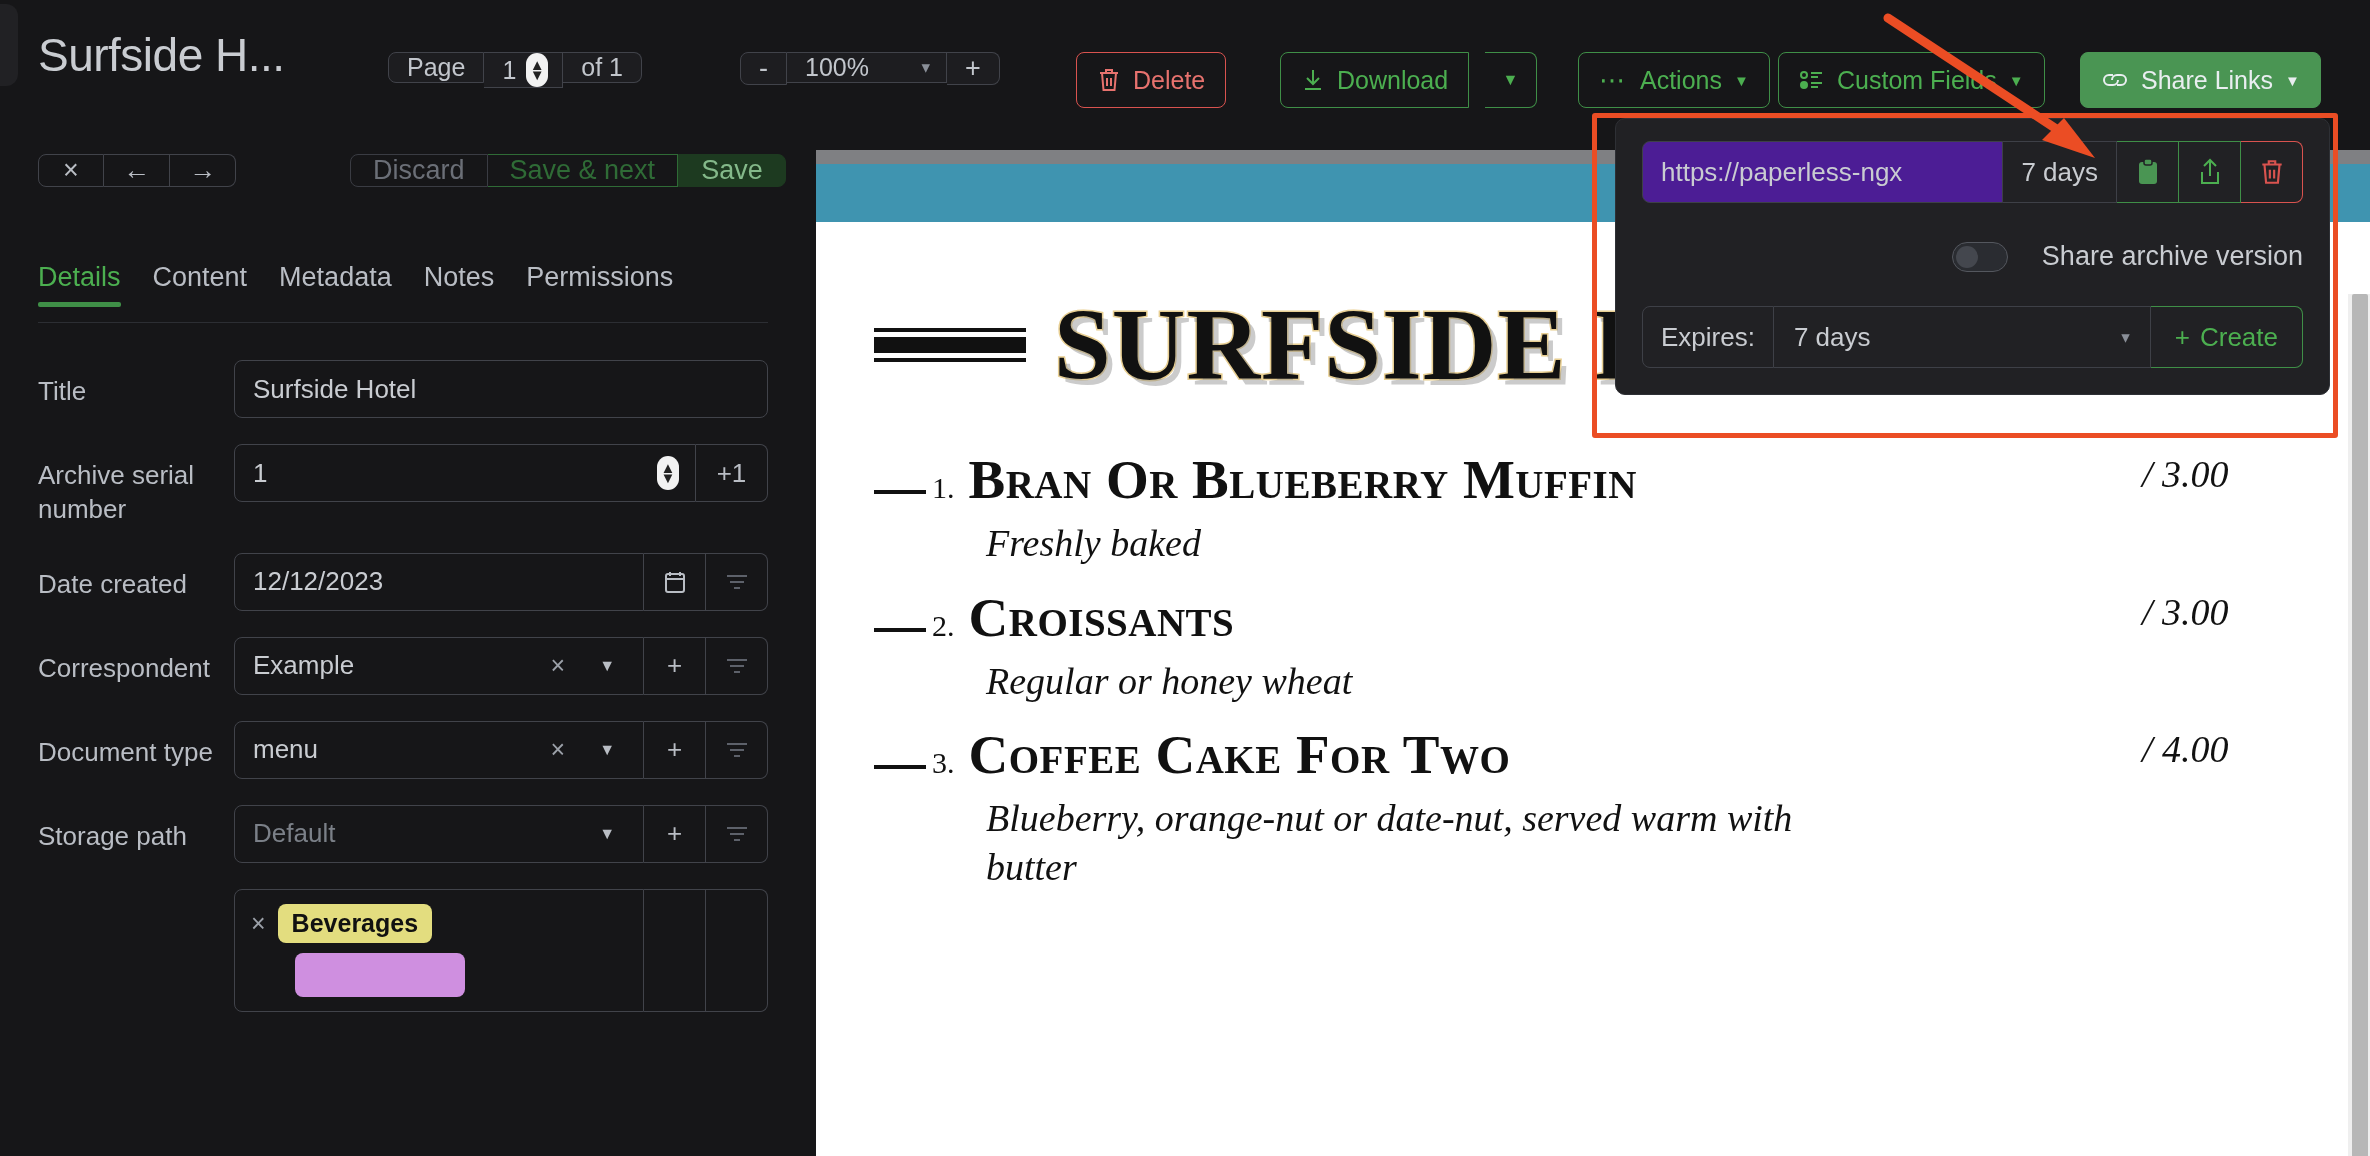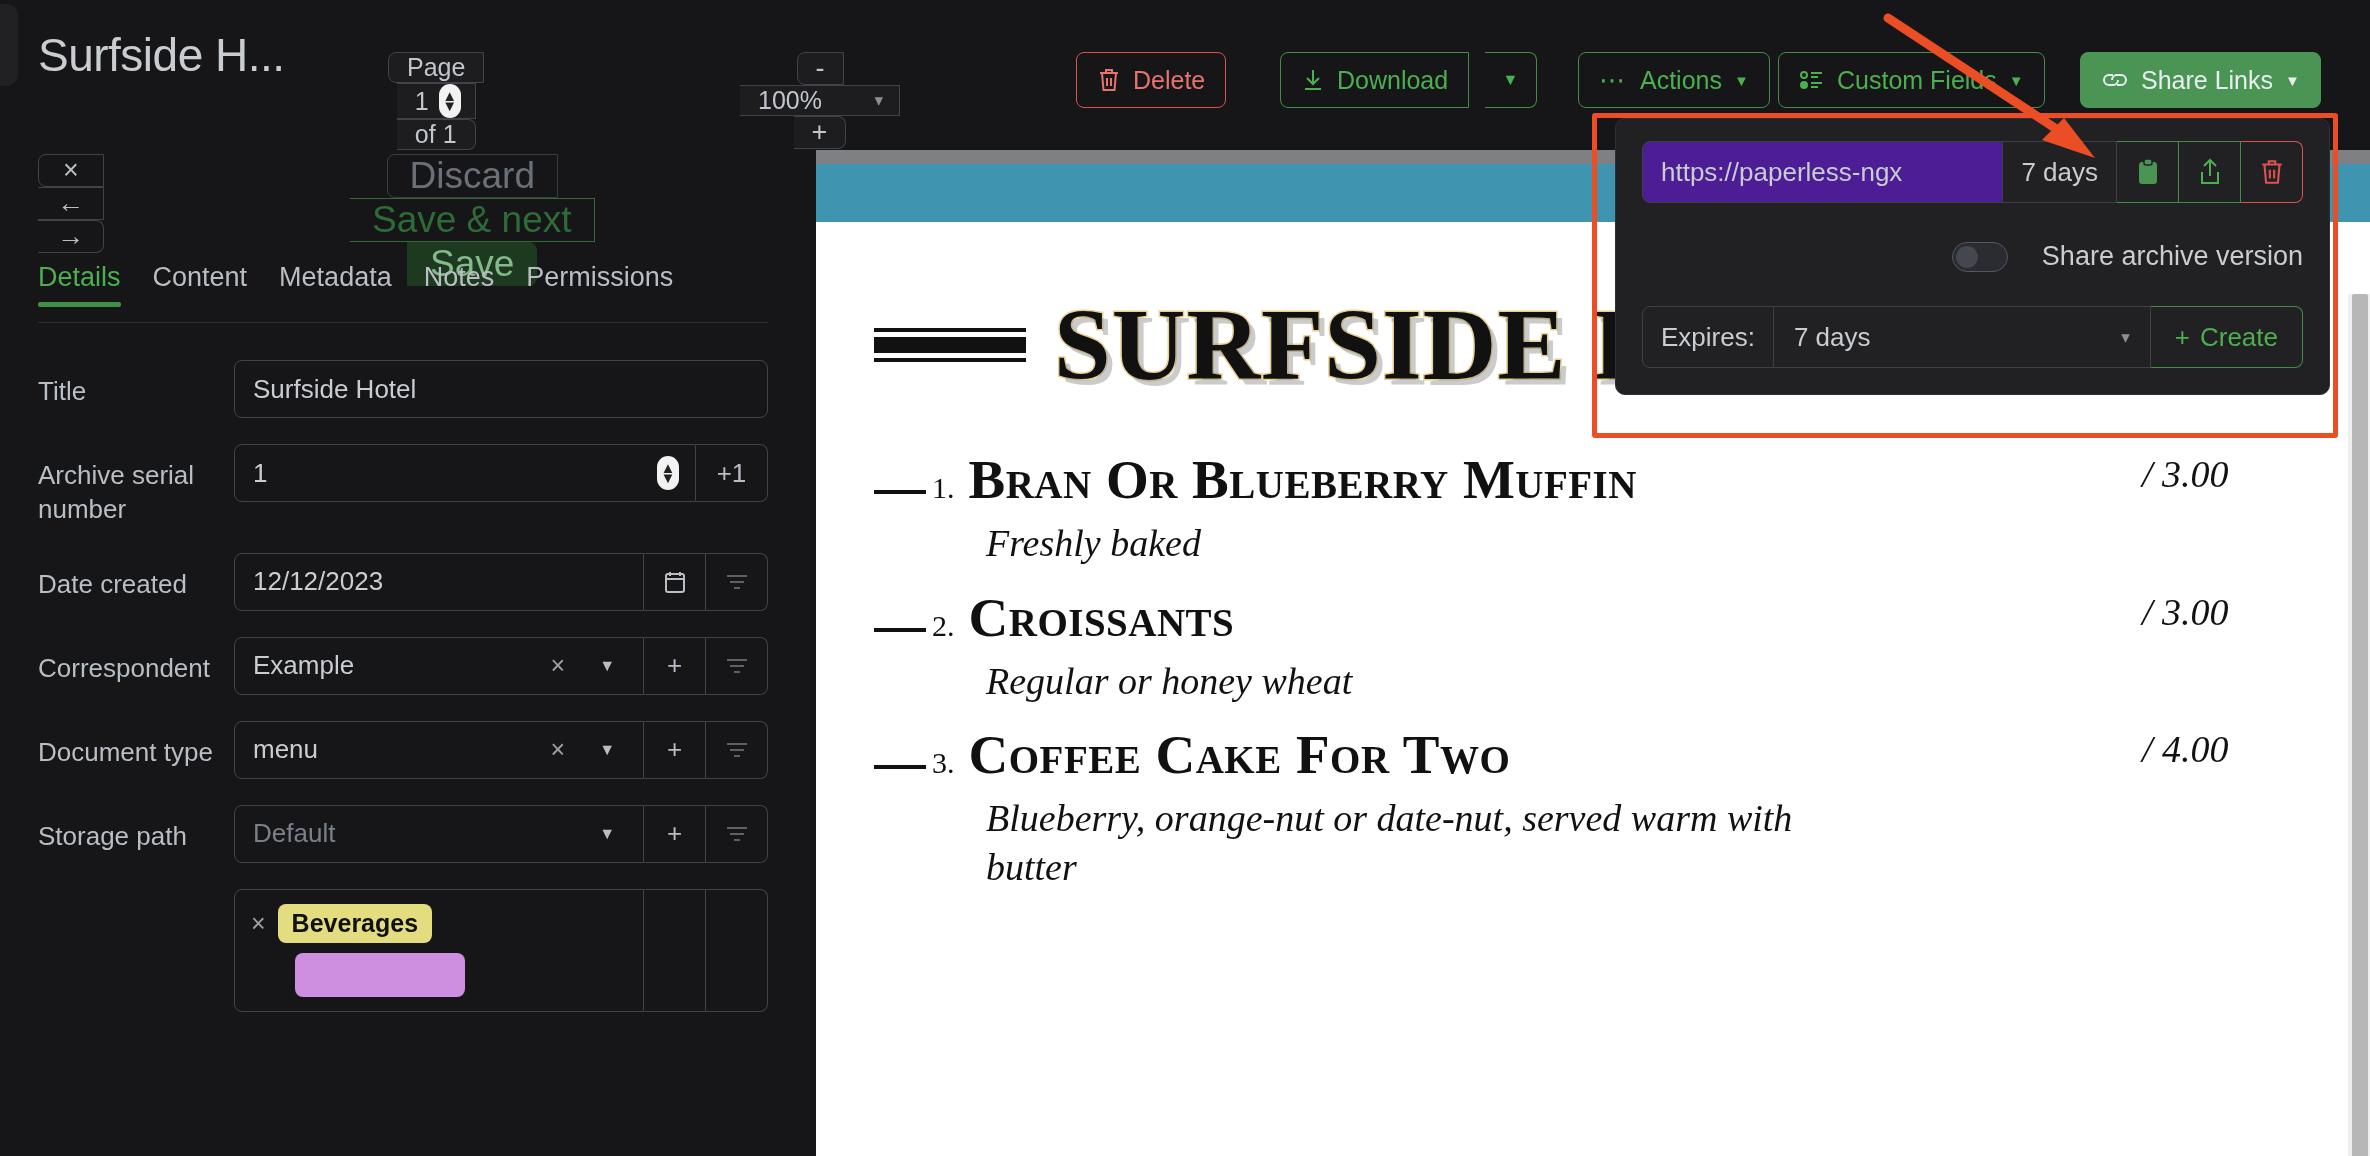--- a/index.html
+++ b/index.html
@@ -18,21 +18,21 @@
     background: #212124; border-radius: 12px;
   }
 
   
   .doc-title {
     position: absolute; left: 38px; top: 28px;
     font-size: 46px; font-weight: 400; color: #c9ccd1;
     letter-spacing: -0.5px; white-space: nowrap;
   }
 
-  .btn-group { position: absolute; display: flex; align-items: center; flex-direction: column; }
+  .btn-group { position: absolute; display: flex; align-items: flex-start; }
   .grp-seg {
     display: flex; align-items: center; justify-content: center;
     background: #1d1d20; border: 1px solid #41434a;
     color: #c2c6cc; font-size: 25px; white-space: nowrap;
   }
   .grp-seg + .grp-seg { border-left: none; }
   .btn-group .grp-seg:first-child { border-radius: 8px 0 0 8px; }
   .btn-group .grp-seg:last-child { border-radius: 0 8px 8px 0; }
 
   
@@ -81,21 +81,21 @@
     width: 66px; display: flex; align-items: center; justify-content: center;
     background: transparent; border: 1px solid #41434a; color: #b9bdc4; font-size: 27px;
   }
   #nav-group .nseg + .nseg { border-left: none; }
   #nav-group .nseg:first-child { border-radius: 8px 0 0 8px; }
   #nav-group .nseg:last-child { border-radius: 0 8px 8px 0; }
 
   #save-group { left: 350px; top: 154px; height: 62px; }
   #save-group .sseg {
     display: flex; align-items: center; justify-content: center;
-    padding: 0 22px; font-size: 37px; border: 1px solid #3a3c43;
+    padding: 0 22px; font-size: 27px; border: 1px solid #3a3c43;
   }
   #save-group .s-discard { color: #6b6f77; border-radius: 8px 0 0 8px; border-color:#3a3c43; background: transparent;}
   #save-group .s-savenext { color: #2f6b36; border: 1px solid #2f6b36; border-left: none; background: transparent; }
   #save-group .s-save { color: #84b98a; background: #1d3a20; border: 1px solid #1d3a20; border-radius: 0 8px 8px 0; }
 
   
   .tabs { position: absolute; left: 38px; top: 262px; display: flex; gap: 0; }
   .tab {
     padding: 0 16px 14px 16px; font-size: 27px; color: #b9bdc4; position: relative;
   }

